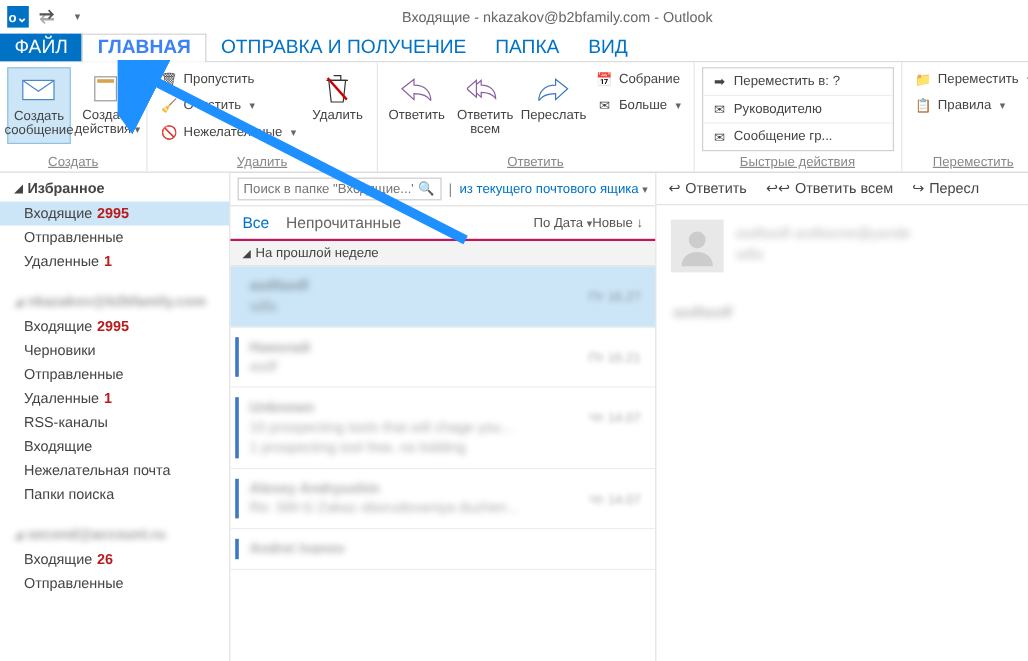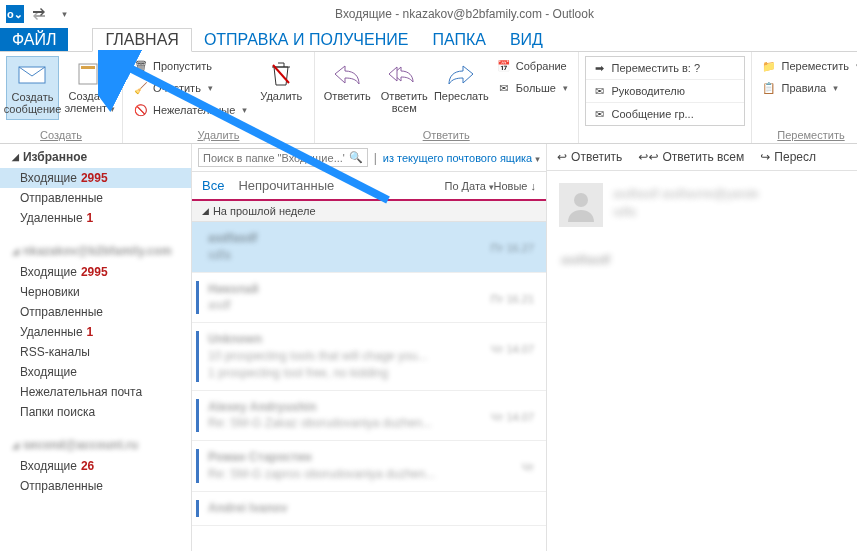--- a/index.html
+++ b/index.html
@@ -9,21 +9,21 @@
   .titlebar { height: 28px; background: #fff; display: flex; align-items: center; padding: 0 6px; gap: 6px; }
   .title-icon { width: 18px; height: 18px; background: #0072c6; color: #fff; display: flex; align-items: center; justify-content: center; font-size: 11px; font-weight: bold; }
   .qat-icon { width: 18px; height: 18px; display: flex; align-items: center; justify-content: center; cursor: pointer; }
   .titlebar .spacer { flex: 1; }
   .title-text { color: #666; white-space: nowrap; }
 
   
   .tabs { height: 24px; display: flex; align-items: stretch; border-bottom: 1px solid #d4d4d4; background: #fff; }
   .tab { padding: 0 12px; display: flex; align-items: center; font-size: 16px; color: #0072c6; cursor: pointer; }
   .tab.file { background: #0072c6; color: #fff; }
-  .tab.active { border: 1px solid #d4d4d4; border-bottom: 1px solid #fff; margin-bottom: -1px; color: #404040; font-weight: 400; margin-left: 24px; }
+  .tab.active { border: 1px solid #d4d4d4; border-bottom: 1px solid #fff; margin-bottom: -1px; color: #3b82f6; font-weight: 700; }
 
   
   .ribbon { height: 92px; border-bottom: 1px solid #d4d4d4; display: flex; background: #fff; }
   .rgroup { border-right: 1px solid #e6e6e6; display: flex; flex-direction: column; padding: 4px 6px 0 6px; }
   .rgroup-body { flex: 1; display: flex; align-items: flex-start; gap: 4px; }
   .rgroup-label { text-align: center; font-size: 11px; color: #888; padding: 2px 0; text-decoration: underline; }
   .bigbtn { width: 53px; display: flex; flex-direction: column; align-items: center; gap: 2px; padding: 4px 2px; cursor: pointer; text-align: center; line-height: 1.1; font-size: 11px; }
   .bigbtn.sel { background: #cde6f7; border: 1px solid #92c0e0; }
   .bigbtn .bicon { width: 32px; height: 28px; display:flex;align-items:center;justify-content:center; }
   .smallcol { display: flex; flex-direction: column; gap: 2px; }
@@ -108,21 +108,21 @@
           </span>
         <span>Создать сообщение</span>
       </div>
       <div class="bigbtn">
         <span class="bicon">
             <svg width="26" height="24" viewBox="0 0 26 24">
               <rect x="2" y="2" width="18" height="20" fill="#fff" stroke="#999"></rect>
               <rect x="4" y="4" width="14" height="3" fill="#d8a34a"></rect>
             </svg>
           </span>
-        <span class="caret">Создать элемент</span>
+        <span class="caret">Создать действия</span>
       </div>
     </div>
     <div class="rgroup-label">Создать</div>
   </div>
 
   <div class="rgroup">
     <div class="rgroup-body">
       <div class="smallcol">
         <div class="smallbtn">
             <span class="sicon">🗑</span>
@@ -202,20 +202,21 @@
         <div class="quick-row">
             <span class="sicon">✉</span>
             <span>Руководителю</span>
           </div>
         <div class="quick-row">
             <span class="sicon">✉</span>
             <span>Сообщение гр...</span>
           </div>
       </div>
     </div>
+    <div class="rgroup-label">Быстрые действия</div>
   </div>
 
   <div class="rgroup" style="border-right:none">
     <div class="rgroup-body">
       <div class="smallcol">
         <div class="smallbtn caret">
             <span class="sicon">📁</span>
             <span>Переместить</span>
           </div>
         <div class="smallbtn caret">
@@ -298,26 +299,20 @@
         <div class="ln sender">Unknown</div>
         <div class="ln">10 prospecting tools that will chage you...</div>
         <div class="ln">1 prospecting tool free, no kidding</div>
         <div class="time">Чт 14.07</div>
     </div>
     <div class="msg">
       <div class="bar"></div>
         <div class="ln sender">Alexey Andryushin</div>
         <div class="ln">Re: SM-G Zakaz oborudovaniya duzhen...</div>
         <div class="time">Чт 14.07</div>
-    </div>
-    <div class="msg">
-      <div class="bar"></div>
-        <div class="ln sender">Роман Старостин</div>
-        <div class="ln">Re: SM-G zapros oborudovaniya duzhen...</div>
-        <div class="time">Чт</div>
     </div>
     <div class="msg">
       <div class="bar"></div>
         <div class="ln sender">Andrei Ivanov</div>
     </div>
   </div>
 
   <div class="reading">
     <div class="reading-actions">
       <span class="ract">

